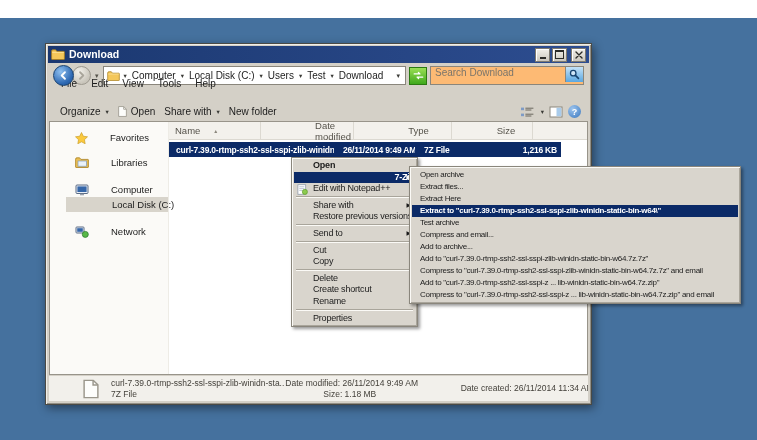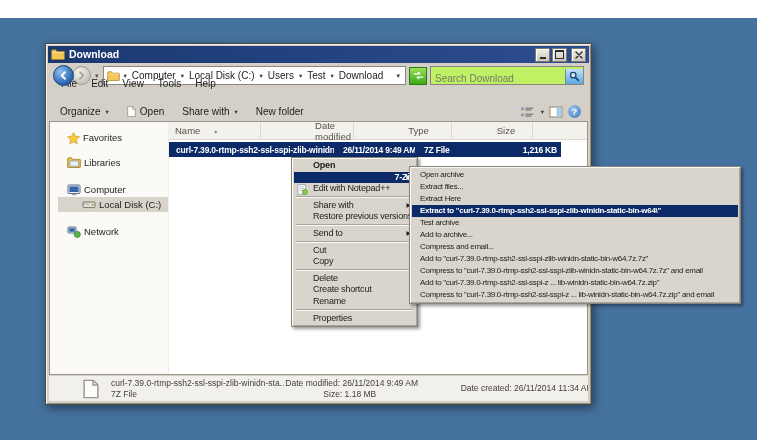--- a/index.html
+++ b/index.html
@@ -30,42 +30,42 @@
            background:radial-gradient(circle at 35% 30%,#F4F2EC,#C9C5BB 70%);
            display:flex;align-items:center;justify-content:center;flex:none;}
   .nav-chev{font-size:7px;color:#55524A;flex:none;padding:0 1px;}
   .breadcrumb{flex:1;height:17px;background:#fff;border:1px solid #8A867C;display:flex;align-items:center;
               font-size:10px;padding:0 3px;gap:3px;overflow:hidden;white-space:nowrap;}
   .bc-sep{font-size:6.5px;color:#3a3a36;padding:0 1px;}
   .crumb{padding:0 1px;}
   .bc-drop{margin-left:auto;font-size:7px;color:#3a3a36;padding:0 2px;}
   .refresh-btn{width:16px;height:16px;border:1px solid #2C7A12;flex:none;
                background:linear-gradient(#9ADF55,#3FA81B);display:flex;align-items:center;justify-content:center;}
-  .searchbox{width:152px;height:17px;background:#bef264;border:1px solid #8A867C;display:flex;align-items:flex-end;flex:none;gap:40px;}
+  .searchbox{width:152px;height:17px;background:#fdba74;border:1px solid #8A867C;display:flex;align-items:flex-start;flex:none;gap:40px;}
   .searchbox input{border:0;outline:0;background:transparent;flex:1;font-size:10px;padding:0 4px;
                    font-family:"Liberation Sans",sans-serif;color:#1c1c1c;min-width:0;}
   .searchbox input::placeholder{color:#7A756B;opacity:1;}
   .search-btn{width:17px;height:15px;border-left:1px solid #8A867C;flex:none;
               background:linear-gradient(#C4E2F8,#5AA7E0);display:flex;align-items:center;justify-content:center;}
 
   
   .menubar{position:absolute;left:2px;top:33px;right:2px;height:14px;display:flex;align-items:flex-start;font-size:10px;padding-left:6px;}
   .menubar .mitem{padding:0 7px;line-height:14px;}
-  .toolbar{position:absolute;left:2px;top:58px;right:2px;height:19px;display:flex;align-items:center;font-size:10px;padding:0 8px;gap:10px;}
+  .toolbar{position:absolute;left:2px;top:58px;right:2px;height:19px;display:flex;align-items:center;font-size:10px;padding:0 8px;gap:1px;}
   .tbtn{display:flex;align-items:center;gap:4px;padding:0 4px;height:17px;}
   .tb-arrow{font-size:6.5px;color:#3a3a36;margin-left:1px;}
   .tb-right{margin-left:auto;display:flex;align-items:center;gap:5px;}
   .help-btn{width:13px;height:13px;border-radius:50%;color:#fff;font-size:9px;font-weight:bold;
             background:radial-gradient(circle at 35% 30%,#9CC4EE,#3A77BE);display:flex;align-items:center;justify-content:center;}
 
   
   .content{position:absolute;left:3px;top:77px;right:3px;bottom:29px;background:#fff;
            border:1px solid #98948A;display:flex;}
   .sidebar{width:118px;background:#FBFAF7;border-right:1px solid #EEECE6;position:relative;font-size:9.5px;flex:none;}
-  .side-item{position:absolute;left:8px;right:0;height:15px;display:flex;align-items:center;gap:3px;padding-left:9px;}
+  .side-item{position:absolute;left:16px;right:0;height:15px;display:flex;align-items:center;gap:22px;padding-left:9px;}
   .side-item .lbl{white-space:nowrap;}
   .side-item.selected{background:#D8D4CB;}
   .side-item.indent{padding-left:24px;}
 
   .filelist{flex:1;display:flex;flex-direction:column;min-width:0;}
   .headers{display:flex;height:17px;background:#F3F1EC;border-bottom:1px solid #DCD9D1;
            font-size:9.5px;color:#55524A;align-items:stretch;flex:none;gap:45px;}
   .h{border-right:1px solid #DCD9D1;display:flex;align-items:center;padding-left:9px;box-sizing:border-box;}
   .h-name{width:165px;padding-left:6px;}
   .h-date{width:81px;}
@@ -395,21 +395,21 @@
     <div class="msep"></div>
     <div class="mi">Properties</div>
   </div>
 
   <div class="menu sub">
     <div class="si">Open archive</div>
     <div class="si">Extract files...</div>
     <div class="si">Extract Here</div>
     <div class="si hl">Extract to "curl-7.39.0-rtmp-ssh2-ssl-sspi-zlib-winidn-static-bin-w64\"</div>
     <div class="si">Test archive</div>
+    <div class="si">Compress and email...</div>
     <div class="si">Add to archive...</div>
-    <div class="si">Compress and email...</div>
     <div class="si">Add to "curl-7.39.0-rtmp-ssh2-ssl-sspi-zlib-winidn-static-bin-w64.7z.7z"</div>
     <div class="si">Compress to "curl-7.39.0-rtmp-ssh2-ssl-sspi-zlib-winidn-static-bin-w64.7z.7z" and email</div>
     <div class="si">Add to "curl-7.39.0-rtmp-ssh2-ssl-sspi-z ... lib-winidn-static-bin-w64.7z.zip"</div>
     <div class="si">Compress to "curl-7.39.0-rtmp-ssh2-ssl-sspi-z ... lib-winidn-static-bin-w64.7z.zip" and email</div>
   </div>
 
 </div>
 
 </body></html>

